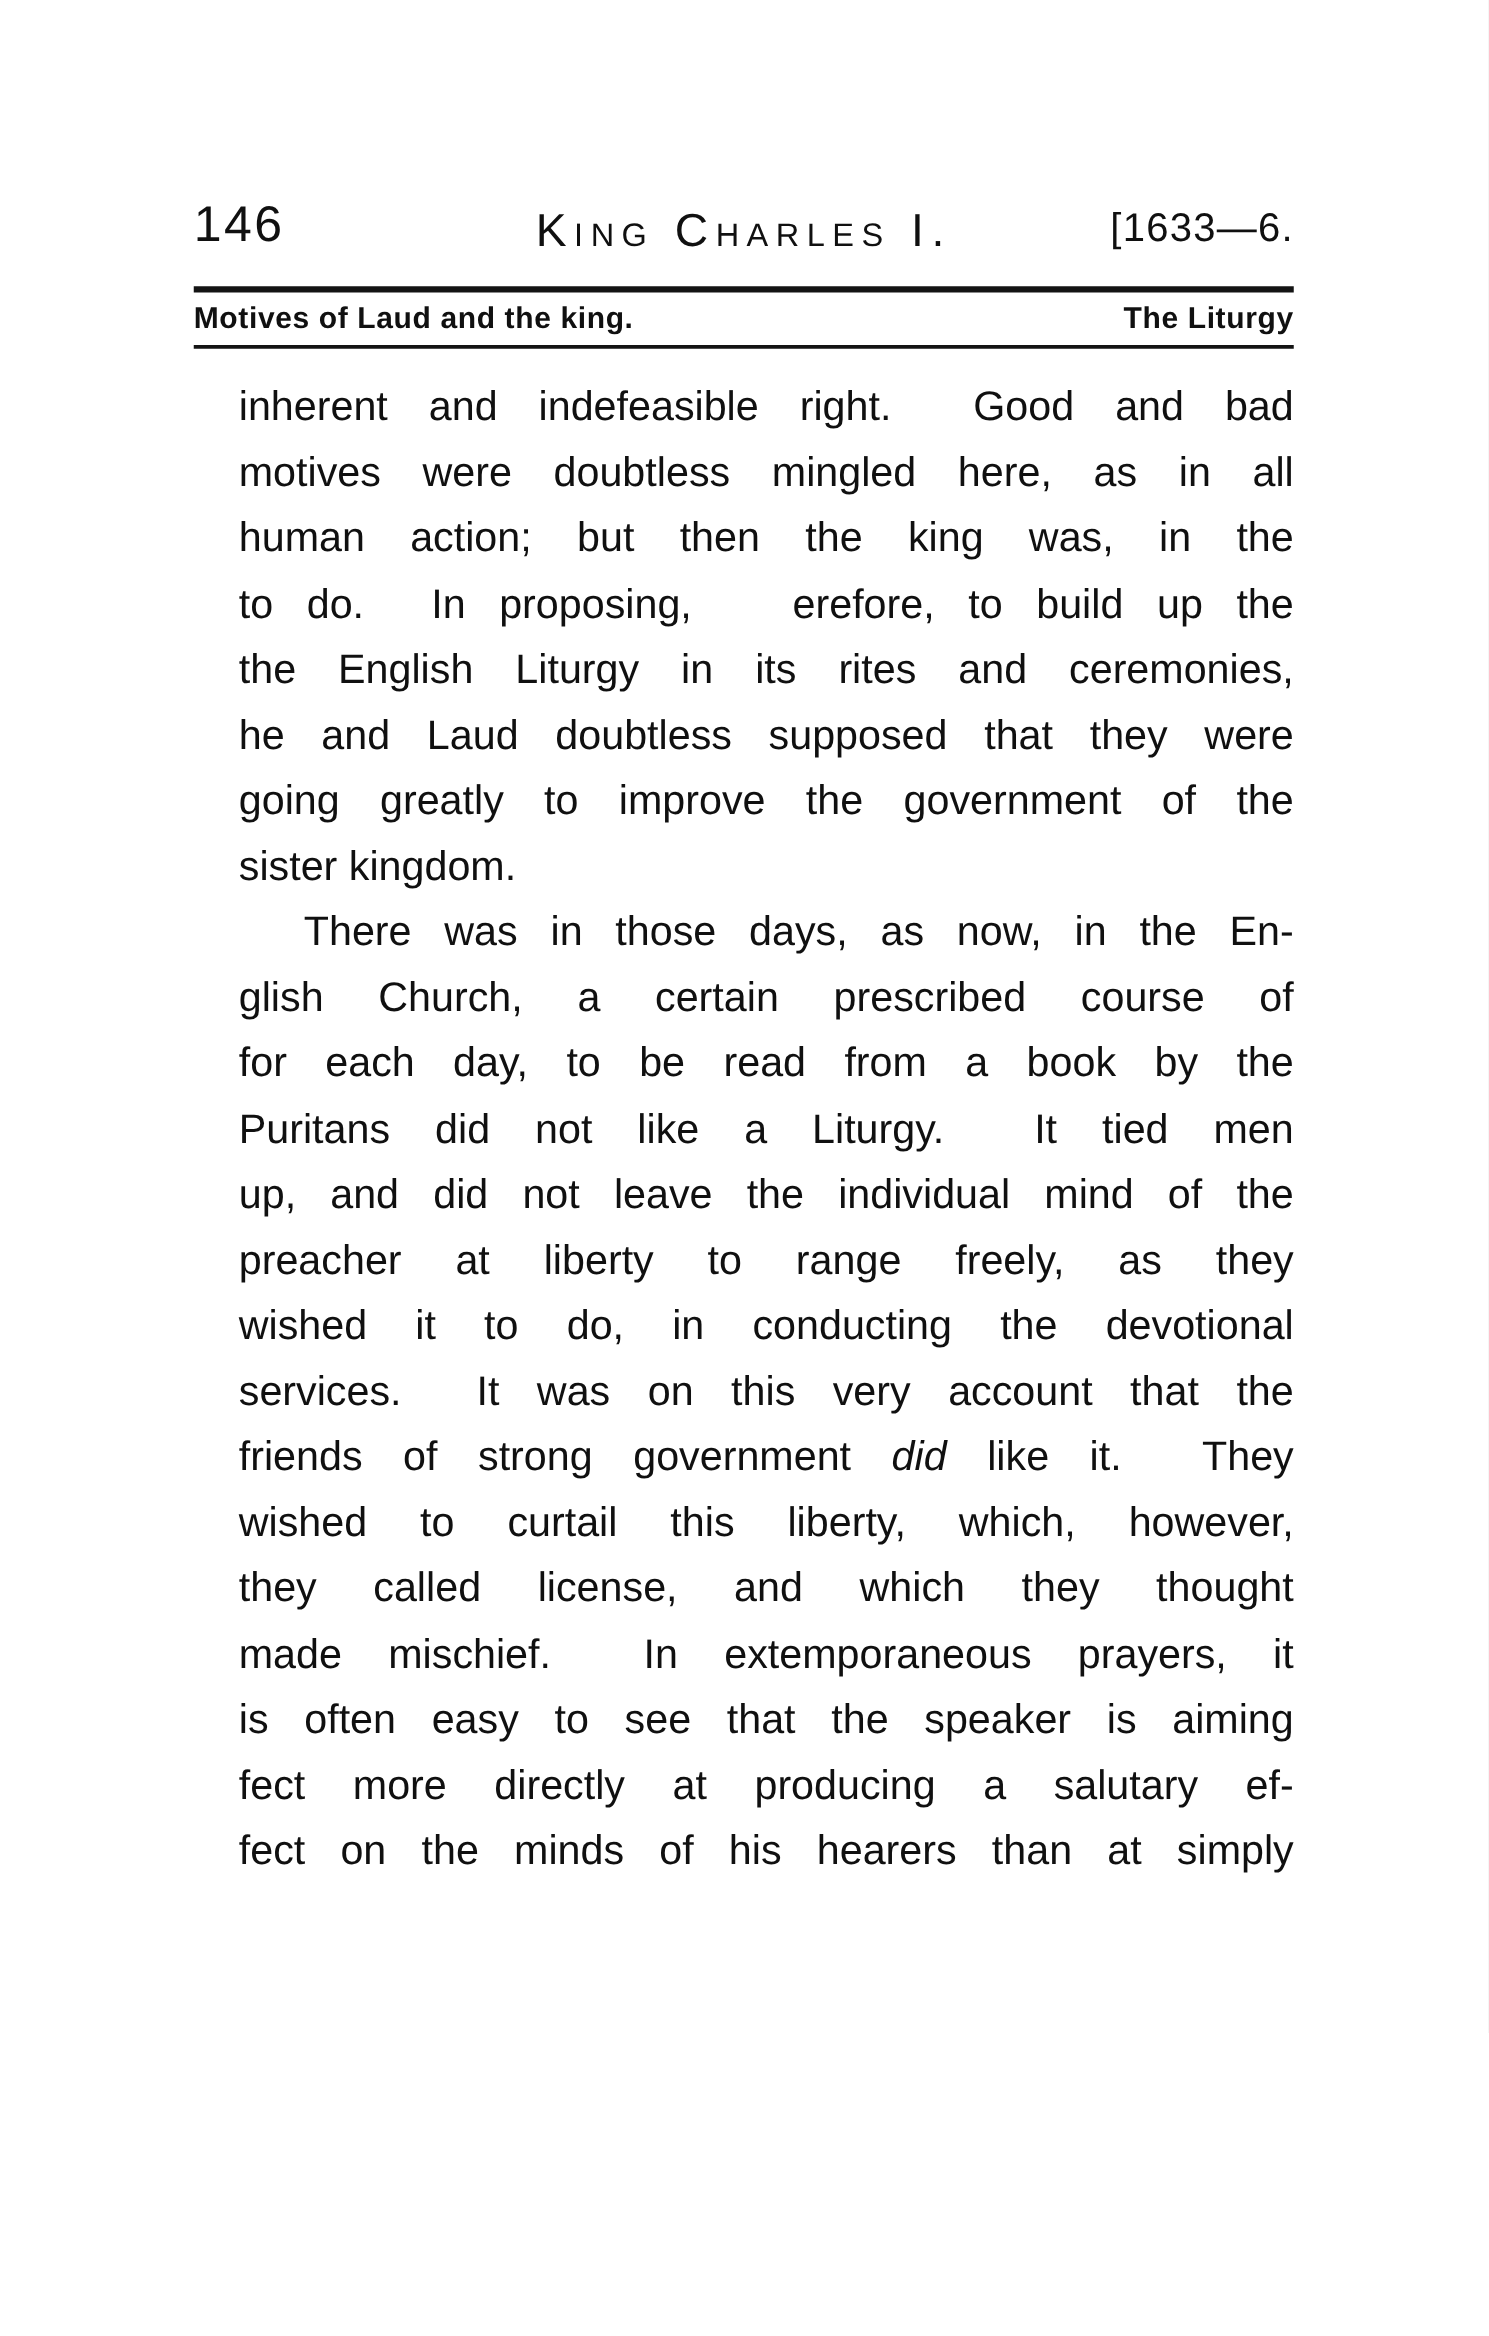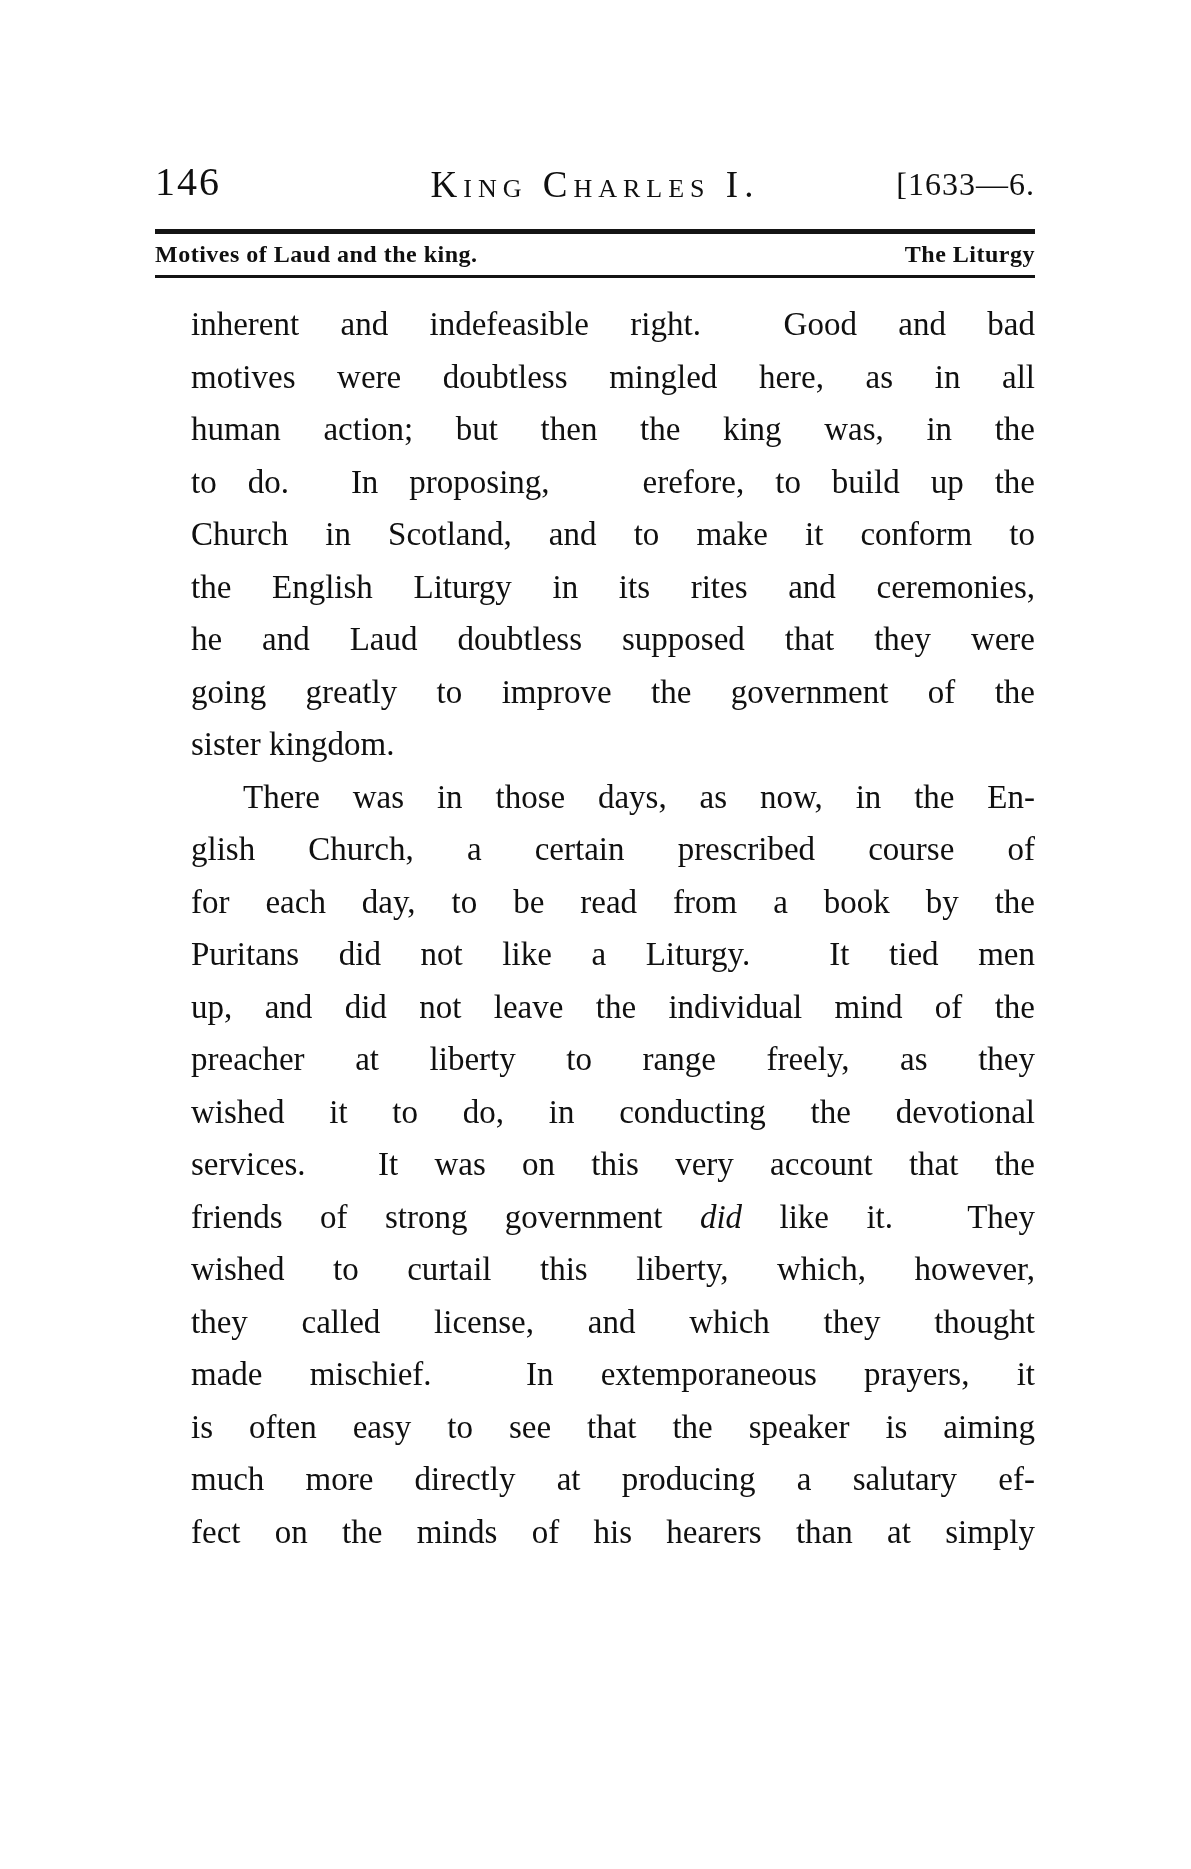--- a/index.html
+++ b/index.html
@@ -5,21 +5,21 @@
   html, body {
     margin: 0;
     padding: 0;
     background: #e8e8e8;
   }
   .page {
     position: relative;
     width: 1191px;
     height: 1869px;
     background: #ffffff;
-    font-family: Liberation Serif, serif;
+    font-family: Liberation Sans, sans-serif;
     color: #101010;
     overflow: hidden;
   }
   .content {
     position: absolute;
     left: 155px;
     top: 158px;
     width: 880px;
   }
   .page-header {
@@ -106,39 +106,38 @@
     </div>
 
     <div class="rule thin"></div>
 
     <main class="body-text">
         <div class="para">
           <div class="line">inherent and indefeasible right.&nbsp; Good and bad</div>
           <div class="line">motives were doubtless mingled here, as in all</div>
           <div class="line">human action; but then the king was, in the</div>
           <div class="line">to do.&nbsp; In proposing, &nbsp;&nbsp;erefore, to build up the</div>
-          <div class="line">Church in Scotland, and to make it conform to</div>
           <div class="line">the English Liturgy in its rites and ceremonies,</div>
           <div class="line">he and Laud doubtless supposed that they were</div>
           <div class="line">going greatly to improve the government of the</div>
           <div class="line last-left">sister kingdom.</div>
         </div>
         <div class="para indent">
           <div class="line">There was in those days, as now, in the En-</div>
           <div class="line">glish Church, a certain prescribed course of</div>
           <div class="line">for each day, to be read from a book by the</div>
           <div class="line">Puritans did not like a Liturgy.&nbsp; It tied men</div>
           <div class="line">up, and did not leave the individual mind of the</div>
           <div class="line">preacher at liberty to range freely, as they</div>
           <div class="line">wished it to do, in conducting the devotional</div>
           <div class="line">services.&nbsp; It was on this very account that the</div>
           <div class="line">friends of strong government <i>did</i> like it.&nbsp; They</div>
           <div class="line">wished to curtail this liberty, which, however,</div>
           <div class="line">they called license, and which they thought</div>
           <div class="line">made mischief.&nbsp; In extemporaneous prayers, it</div>
           <div class="line">is often easy to see that the speaker is aiming</div>
-          <div class="line">much more directly at producing a salutary ef-</div>
+          <div class="line">fect more directly at producing a salutary ef-</div>
           <div class="line">fect on the minds of his hearers than at simply</div>
         </div>
       </main>
 
   </div>
 </div>
 
 </body></html>

